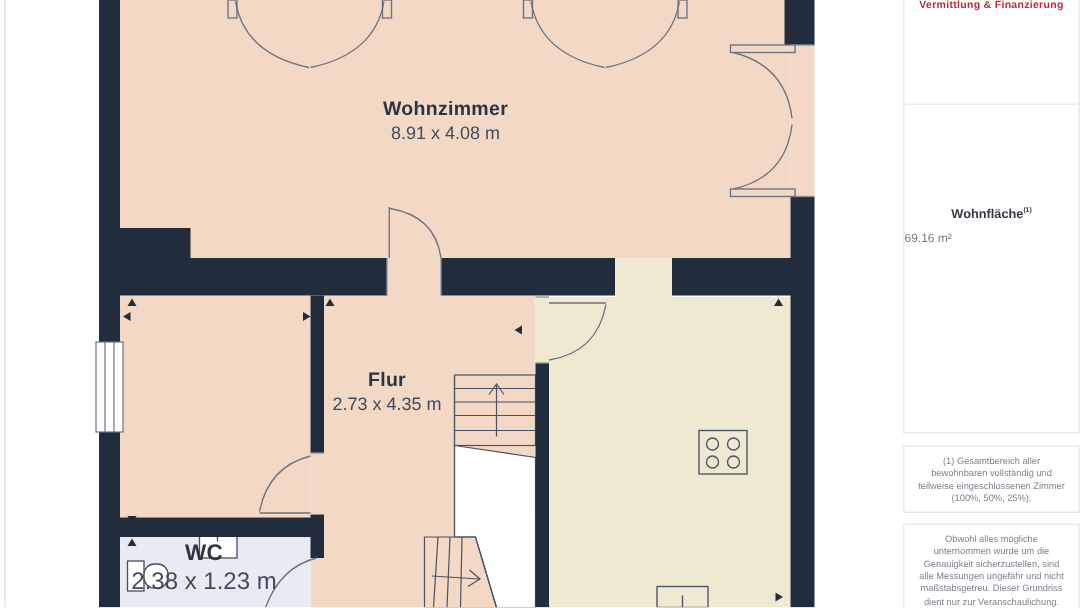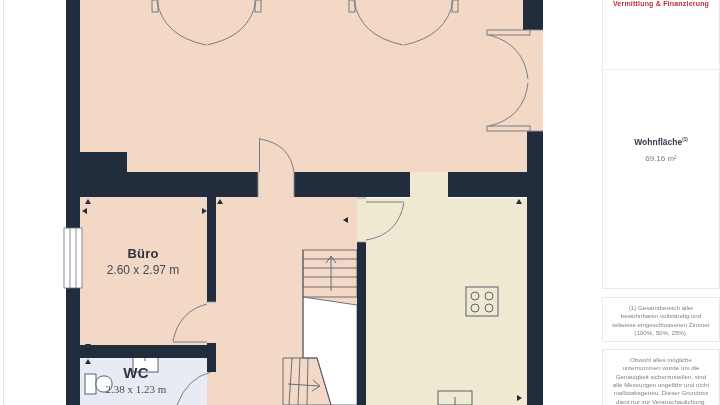--- a/index.html
+++ b/index.html
@@ -15,41 +15,41 @@
   .plan{position:absolute;left:0;top:0;width:600px;height:405px;}
   .plan svg{position:absolute;left:0;top:0;display:block;}
   .room-label{
     position:absolute;transform:translate(-50%,-50%);
     text-align:center;white-space:nowrap;pointer-events:none;
     color:#2c3446;
   }
   .rname{font-weight:bold;font-size:13px;letter-spacing:.2px;}
   .rdims{font-size:12px;color:#424a5d;margin-top:2px;}
   .room-label.small .rname{font-size:15px;}
-  .room-label.small .rdims{font-size:11px;font-family:Liberation Serif, serif;}
+  .room-label.small .rdims{font-size:16px;}
 
   
   .sidebar{position:absolute;left:602px;top:0;width:118px;height:405px;}
   .card{
     position:absolute;left:0;width:118px;background:#fff;
     border:1px solid #e7e9ec;box-sizing:border-box;
   }
   .card-main{top:-1px;height:290px;border-top:none;}
   .logo{
     position:absolute;top:1px;left:0;width:100%;text-align:center;
     font-size:7px;font-weight:bold;color:#c22a3c;letter-spacing:.2px;
   }
   .divider{position:absolute;top:70px;left:0;width:100%;height:0;border-top:1px solid #ececef;}
   .area-label{
     position:absolute;top:138px;left:0;width:100%;text-align:center;
     font-size:8.5px;font-weight:bold;color:#333a47;
   }
   .area-label sup{font-size:4.5px;}
   .area-value{
-    position:absolute;top:155px;left:0;width:100%;text-align:center;
+    position:absolute;top:155px;left:0;width:100%;text-align:left;
     font-size:8px;color:#757c87;
   }
   .card-note, .card-disclaimer{
     padding:6px 8px;font-size:6.2px;line-height:1.35;color:#7d838d;text-align:center;
   }
   .card-note{top:297px;height:45px;}
   .card-disclaimer{top:349px;height:68px;}
   .card p{margin:0;}
 </style>
 </head>
@@ -183,23 +183,27 @@
         <polygon points="220,199 217,204 223,204"></polygon>
         <polygon points="88,349 85,344 91,344"></polygon>
         <polygon points="88,359 85,364 91,364"></polygon>
         <polygon points="519,199 516,204 522,204"></polygon>
         <polygon points="343,220 348,217 348,223"></polygon>
         <polygon points="361,398 366,395 366,401"></polygon>
         <polygon points="522,398 517,395 517,401"></polygon>
       </g>
     </svg>
 
-    <div class="room-label" style="left:143px;top:261px">
-      <div class="rname">Büro</div>
-      <div class="rdims">2.60 x 2.97 m</div>
+    <div class="room-label" style="left:297px;top:80px">
+      <div class="rname">Wohnzimmer</div>
+      <div class="rdims">8.91 x 4.08 m</div>
+    </div>
+    <div class="room-label" style="left:258px;top:261px">
+      <div class="rname">Flur</div>
+      <div class="rdims">2.73 x 4.35 m</div>
     </div>
     <div class="room-label small" style="left:136px;top:379px">
       <div class="rname">WC</div>
       <div class="rdims">2.38 x 1.23 m</div>
     </div>
   </div>
 
   <aside class="sidebar">
     <div class="card card-main">
       <div class="logo">Vermittlung &amp; Finanzierung</div>

